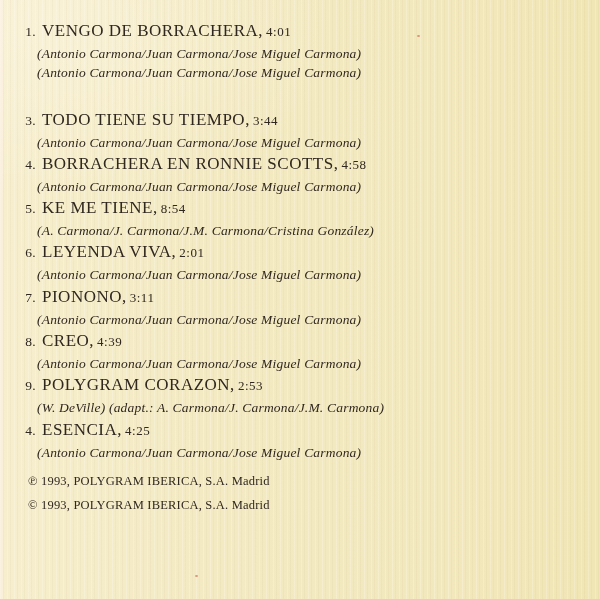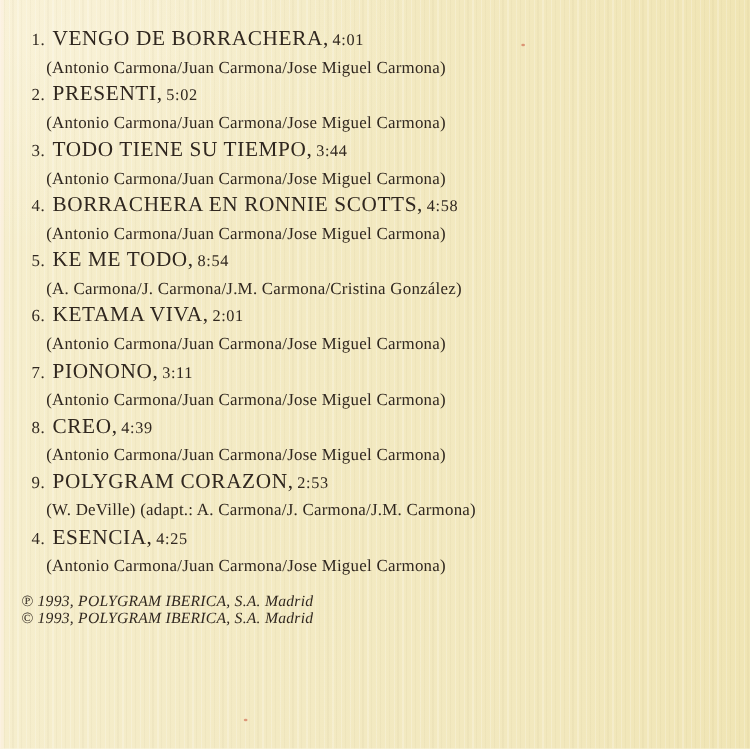--- a/index.html
+++ b/index.html
@@ -64,44 +64,44 @@
   }
   .track-title {
     font-size: 17px;
   }
   .track-time {
     font-size: 13px;
     letter-spacing: 0.5px;
     margin-left: 3px;
   }
   .track-credit {
+    font-style: italic;
     font-size: 13.5px;
     line-height: 20px;
     letter-spacing: 0.2px;
     padding-left: 23px;
   }
   .footer {
     margin: 7px 0 0 17px;
   }
   .production-note p {
     margin: 0;
     font-style: italic;
     font-size: 12px;
     line-height: 14.5px;
     letter-spacing: 0.4px;
   }
   .rights {
     margin-top: 13px;
   }
   .rights p {
-    margin: 0;
+    margin: 11px;
     font-size: 12.5px;
     line-height: 13.5px;
     letter-spacing: 0.2px;
-    font-style: italic;
   }
   .dust-speck {
     position: absolute;
     width: 3px;
     height: 2px;
     border-radius: 50%;
     background: #c85038;
     opacity: 0.55;
     pointer-events: none;
   }
@@ -117,37 +117,36 @@
 <div class="dust-speck speck-bottom"></div>
 
 <div class="page">
 
   <ol class="tracklist">
     <li class="track">
       <div class="title-line"><span class="track-num">1.</span><span class="track-title">VENGO DE BORRACHERA,</span><span class="track-time">4:01</span></div>
       <div class="track-credit">(Antonio Carmona/Juan Carmona/Jose Miguel Carmona)</div>
     </li>
     <li class="track">
-      <div class="title-line"><span class="track-num">2.</span><span class="track-title">PRESENTI,</span><span class="track-time">5:02</span></div>
       <div class="track-credit">(Antonio Carmona/Juan Carmona/Jose Miguel Carmona)</div>
     </li>
     <li class="track">
       <div class="title-line"><span class="track-num">3.</span><span class="track-title">TODO TIENE SU TIEMPO,</span><span class="track-time">3:44</span></div>
       <div class="track-credit">(Antonio Carmona/Juan Carmona/Jose Miguel Carmona)</div>
     </li>
     <li class="track">
       <div class="title-line"><span class="track-num">4.</span><span class="track-title">BORRACHERA EN RONNIE SCOTTS,</span><span class="track-time">4:58</span></div>
       <div class="track-credit">(Antonio Carmona/Juan Carmona/Jose Miguel Carmona)</div>
     </li>
     <li class="track">
-      <div class="title-line"><span class="track-num">5.</span><span class="track-title">KE ME TODO,</span><span class="track-time">8:54</span></div>
+      <div class="title-line"><span class="track-num">5.</span><span class="track-title">KE ME TIENE,</span><span class="track-time">8:54</span></div>
       <div class="track-credit">(A. Carmona/J. Carmona/J.M. Carmona/Cristina González)</div>
     </li>
     <li class="track">
-      <div class="title-line"><span class="track-num">6.</span><span class="track-title">KETAMA VIVA,</span><span class="track-time">2:01</span></div>
+      <div class="title-line"><span class="track-num">6.</span><span class="track-title">LEYENDA VIVA,</span><span class="track-time">2:01</span></div>
       <div class="track-credit">(Antonio Carmona/Juan Carmona/Jose Miguel Carmona)</div>
     </li>
     <li class="track">
       <div class="title-line"><span class="track-num">7.</span><span class="track-title">PIONONO,</span><span class="track-time">3:11</span></div>
       <div class="track-credit">(Antonio Carmona/Juan Carmona/Jose Miguel Carmona)</div>
     </li>
     <li class="track">
       <div class="title-line"><span class="track-num">8.</span><span class="track-title">CREO,</span><span class="track-time">4:39</span></div>
       <div class="track-credit">(Antonio Carmona/Juan Carmona/Jose Miguel Carmona)</div>
     </li>

